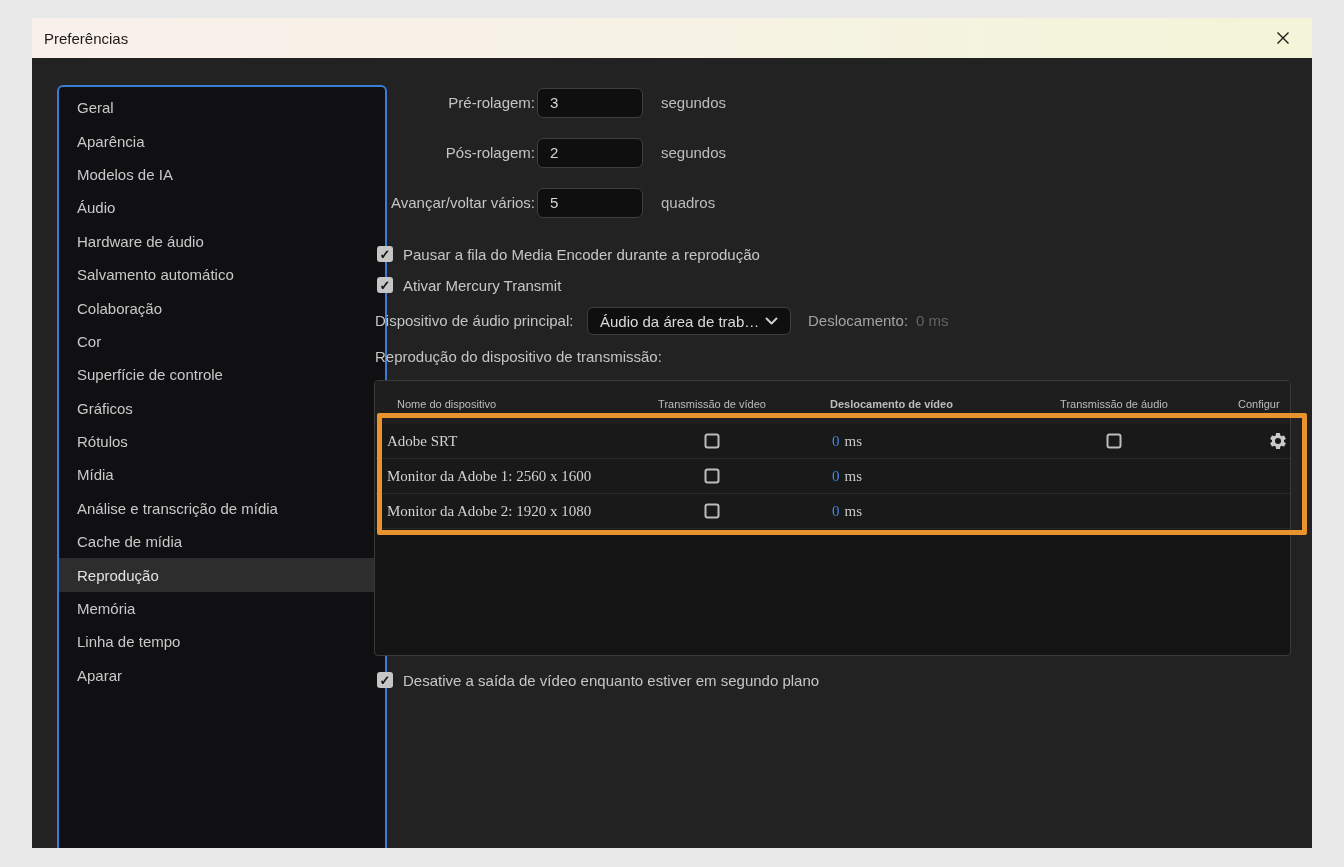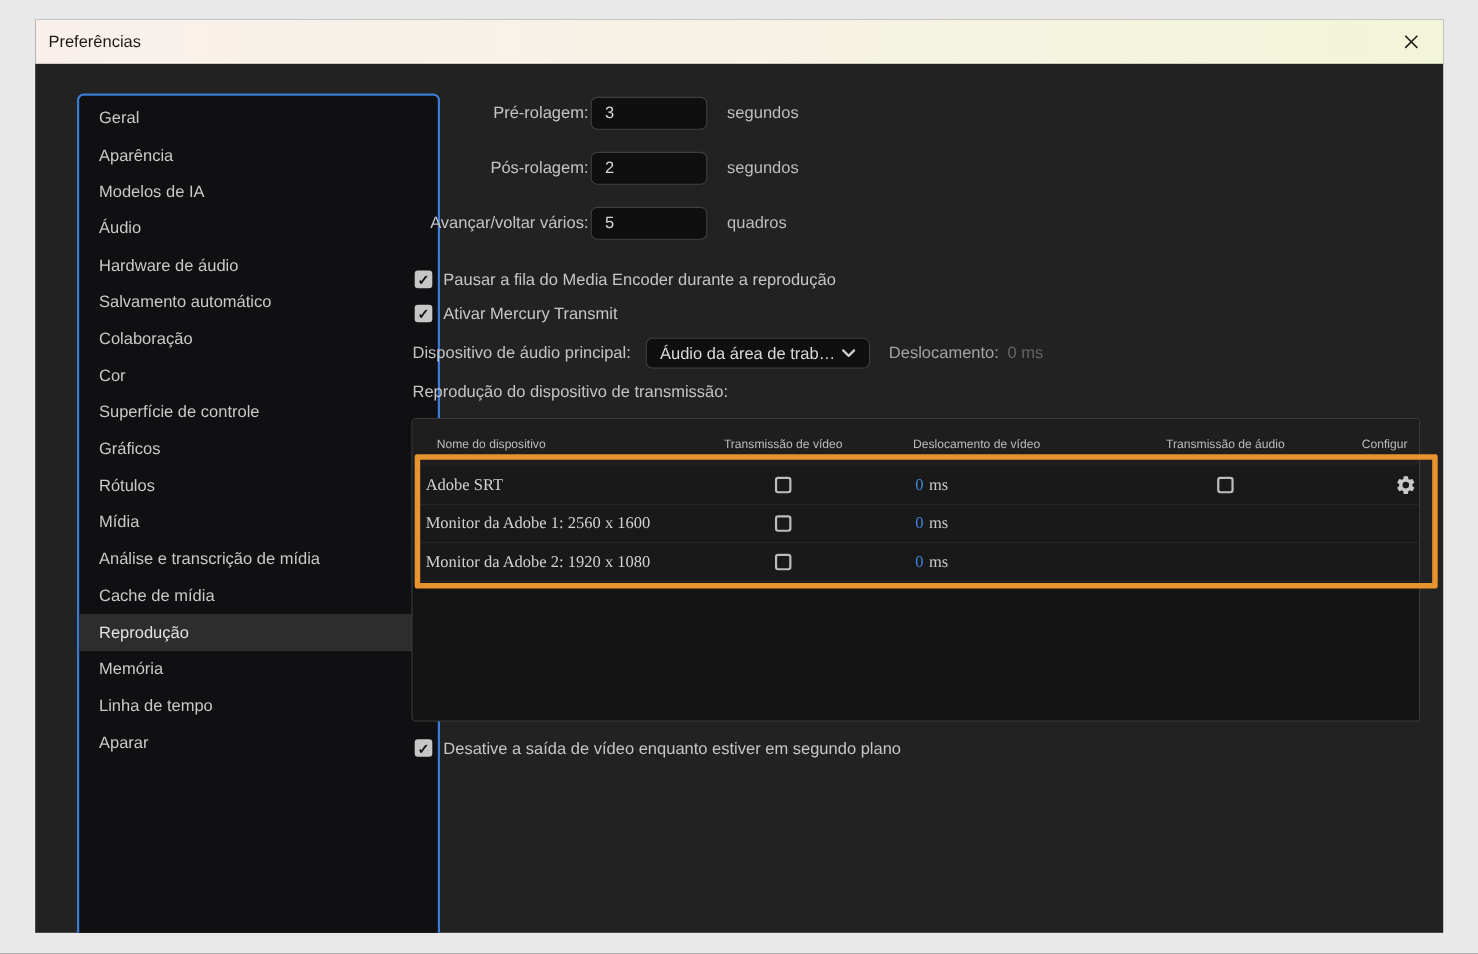--- a/index.html
+++ b/index.html
@@ -20,21 +20,21 @@
     background:linear-gradient(90deg,#f9f0eb 0%,#f7f2e6 45%,#f2f5d8 100%);
     display:flex; align-items:center; padding:0 18px 0 12px;
   }
   .titlebar .title { font-size:15px; color:#1d1b18; }
   .close-btn {
     margin-left:auto; width:22px; height:22px; display:flex;
     align-items:center; justify-content:center; cursor:pointer;
   }
   
   .sidebar {
-    position:absolute; left:38px; top:67px; width:330px; height:775px;
+    position:absolute; left:25px; top:67px; width:330px; height:775px;
     background:#101013; border:2px solid var(--sidebar-border,#3a7bd5);
     border-radius:6px; padding-top:4px; overflow:hidden;
   }
   .side-item {
     height:33.4px; display:flex; align-items:center; padding-left:18px;
     font-size:15px; color:#c9c9c9; cursor:pointer; white-space:nowrap;
   }
   .side-item.selected { background:#2d2d2d; color:#e2e2e2; }
   
   .field-row { position:absolute; left:0; width:100%; height:30px; }
@@ -73,21 +73,21 @@
   
   .section-label { position:absolute; left:343px; top:330px; font-size:15px; color:#c4c4c4; }
   .device-table {
     position:absolute; left:342px; top:362px; width:917px; height:276px;
     background:#141414; border:1px solid #3a3a3a; border-radius:4px; overflow:hidden;
   }
   .thead { position:absolute; left:0; top:0; width:100%; height:43px; background:#1e1e1e; }
   .th { position:absolute; top:0; height:43px; line-height:47px; font-size:11px; color:#bcbcbc; white-space:nowrap; }
   .th.c-name   { left:22px; }
   .th.c-video  { left:337px; transform:translateX(-50%); }
-  .th.c-offset { left:455px; }
+  .th.c-offset { left:455px;font-weight:bold; }
   .th.c-audio  { left:739px; transform:translateX(-50%); }
   .th.c-config { left:863px; width:53px; overflow:hidden; }
   .trow {
     position:absolute; left:0; width:100%; height:35px; background:#191919;
     border-bottom:1px solid #2a2a2a;
     font-family:Liberation Serif, serif;
   }
   .trow .cell-name { position:absolute; left:12px; top:0; height:35px; line-height:35px; font-size:15px; color:#d2d2d2; white-space:nowrap; }
   .trow .cell-video { position:absolute; left:337px; top:50%; transform:translate(-50%,-50%); }
   .trow .cell-offset { position:absolute; left:457px; top:0; height:35px; line-height:35px; font-size:15px; }

